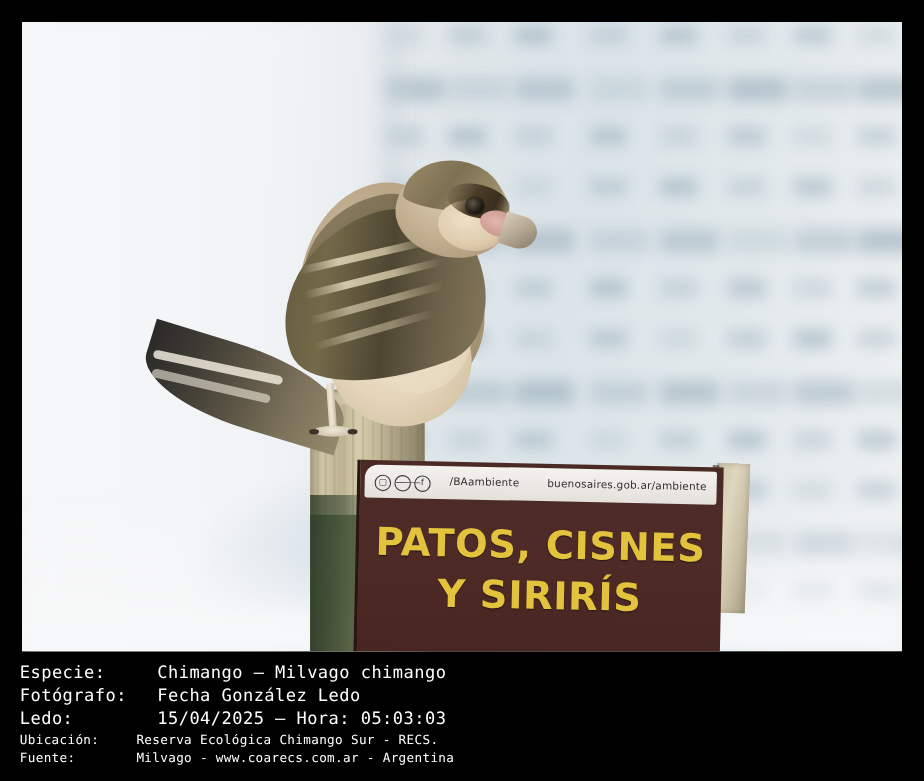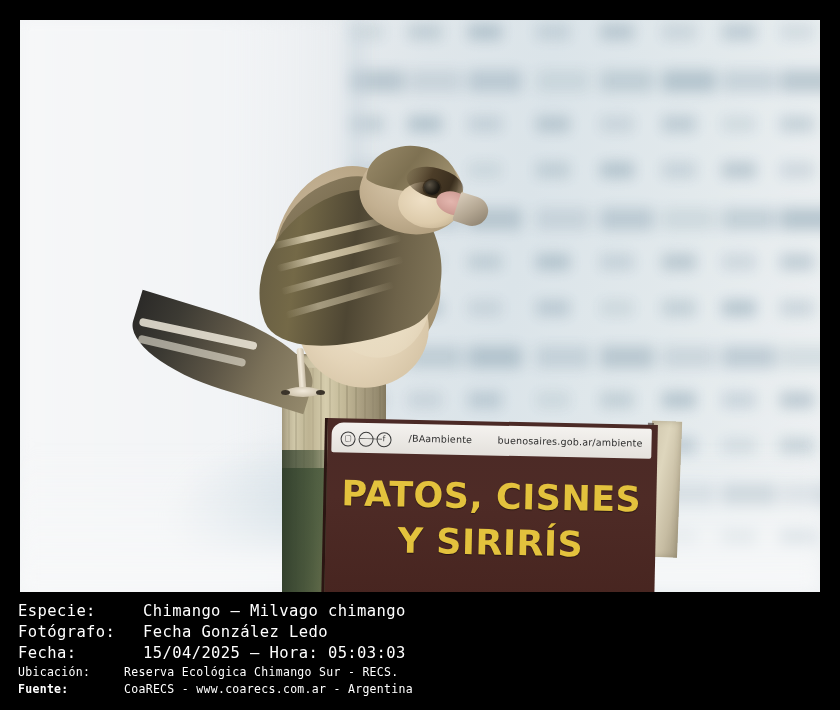--- a/index.html
+++ b/index.html
@@ -319,22 +319,22 @@
       </div>
     </div>
   </div>
 
   <div class="cap">
     <div id="caprows">
         <div class="caprow big" style="left: 18px; top: 4px;">Especie:</div>
         <div class="caprow big" style="left: 143px; top: 4px;">Chimango — Milvago chimango</div>
         <div class="caprow big" style="left: 18px; top: 25px;">Fotógrafo:</div>
         <div class="caprow big" style="left: 143px; top: 25px;">Fecha González Ledo</div>
-        <div class="caprow big" style="left: 18px; top: 46px;">Fecha:</div>
+        <div class="caprow big" style="left: 18px; top: 46px;">Ledo:</div>
         <div class="caprow big" style="left: 143px; top: 46px;">15/04/2025 — Hora: 05:03:03</div>
         <div class="caprow sml" style="left: 18px; top: 67px; text-align: right;">Ubicación:</div>
         <div class="caprow sml" style="left: 124px; top: 67px;">Reserva Ecológica Chimango Sur - RECS.</div>
-        <div class="caprow sml" style="left: 18px; top: 84px; font-weight: bold;">Fuente:</div>
-        <div class="caprow sml" style="left: 124px; top: 84px;">CoaRECS - www.coarecs.com.ar - Argentina</div>
+        <div class="caprow sml" style="left: 18px; top: 84px;">Fuente:</div>
+        <div class="caprow sml" style="left: 124px; top: 84px;">Milvago - www.coarecs.com.ar - Argentina</div>
       </div>
 
   </div>
 </div>
 
 </body></html>

